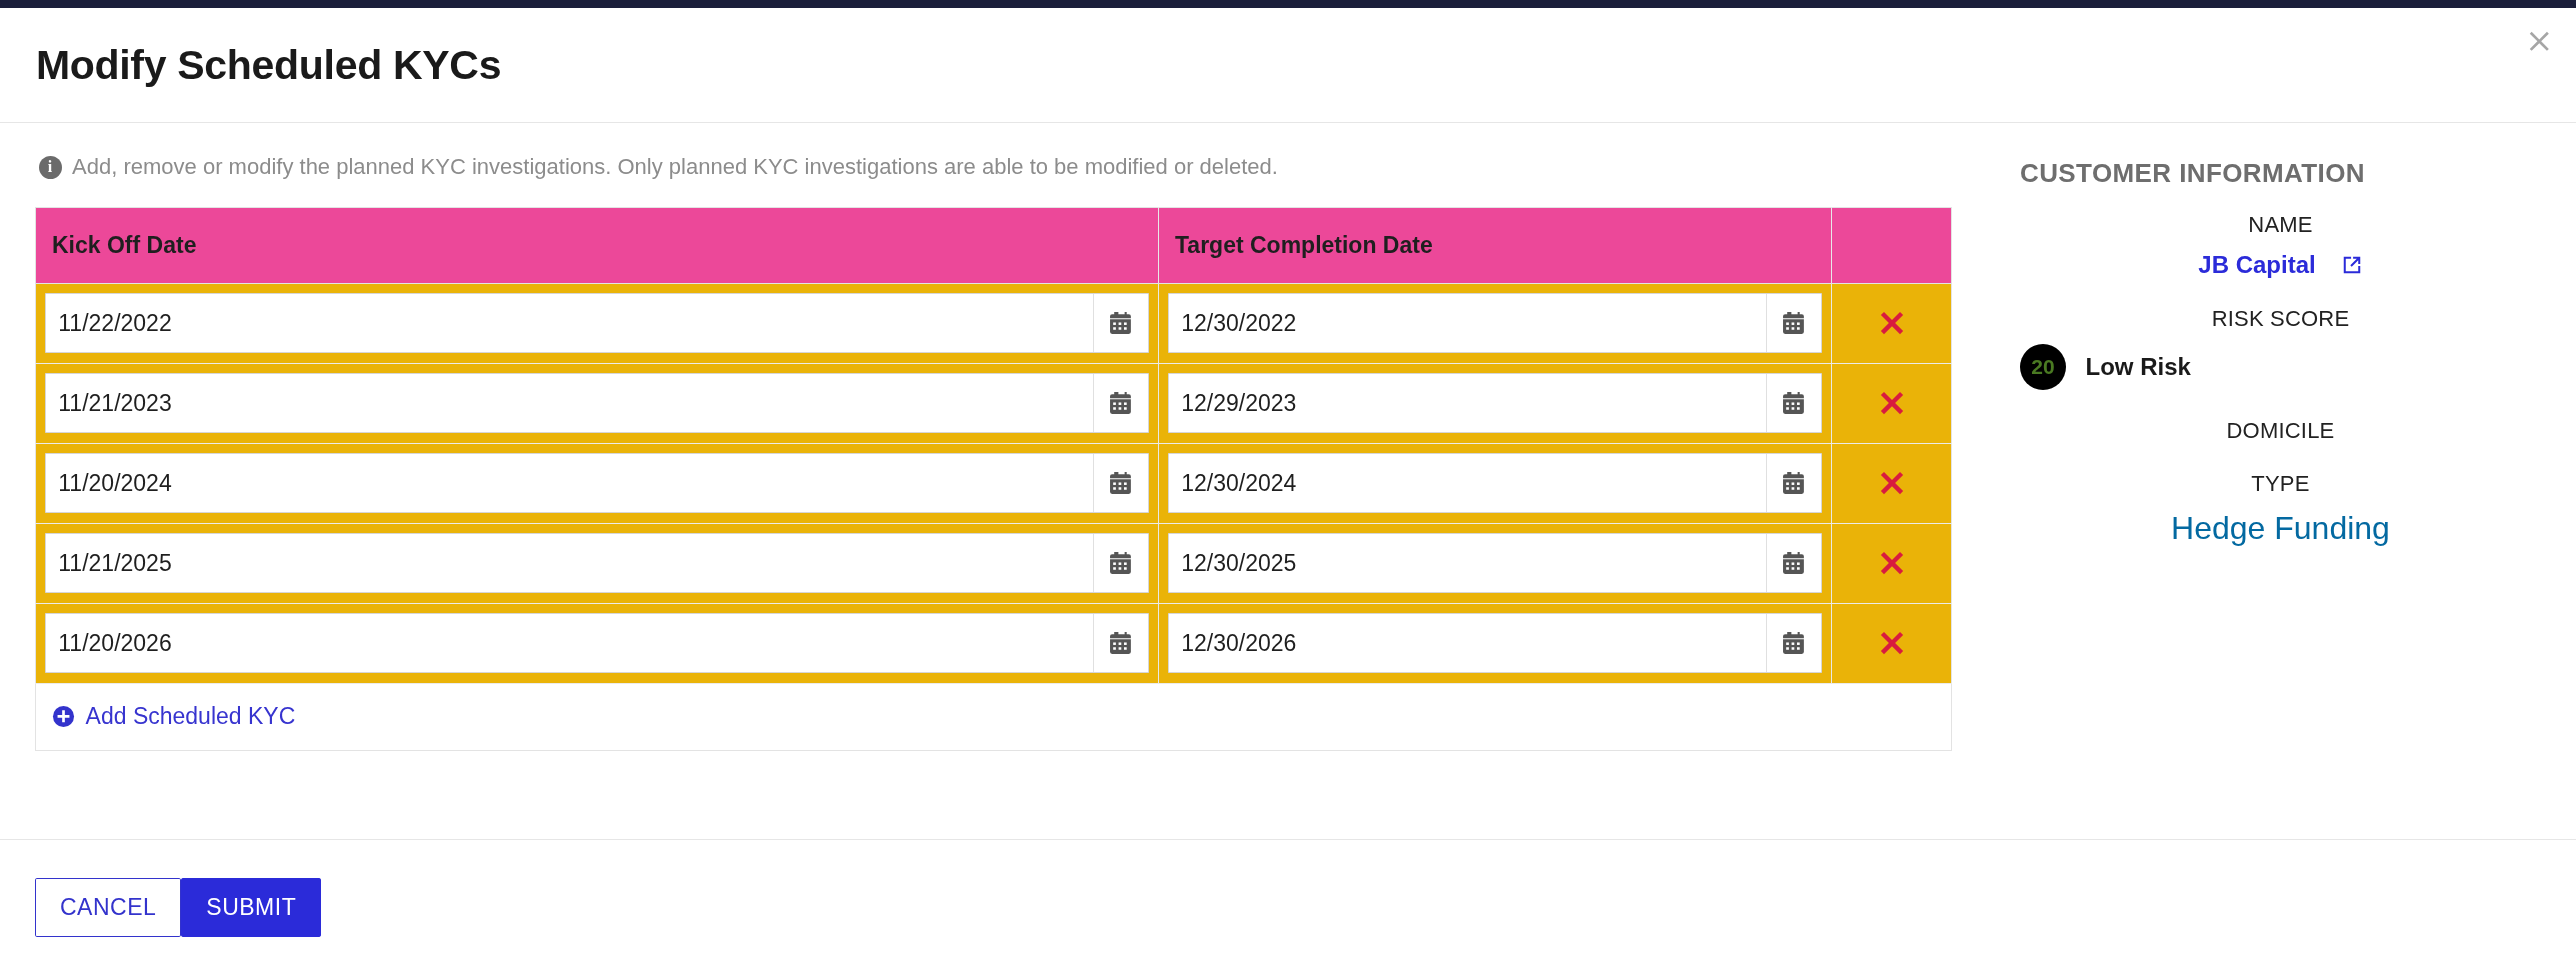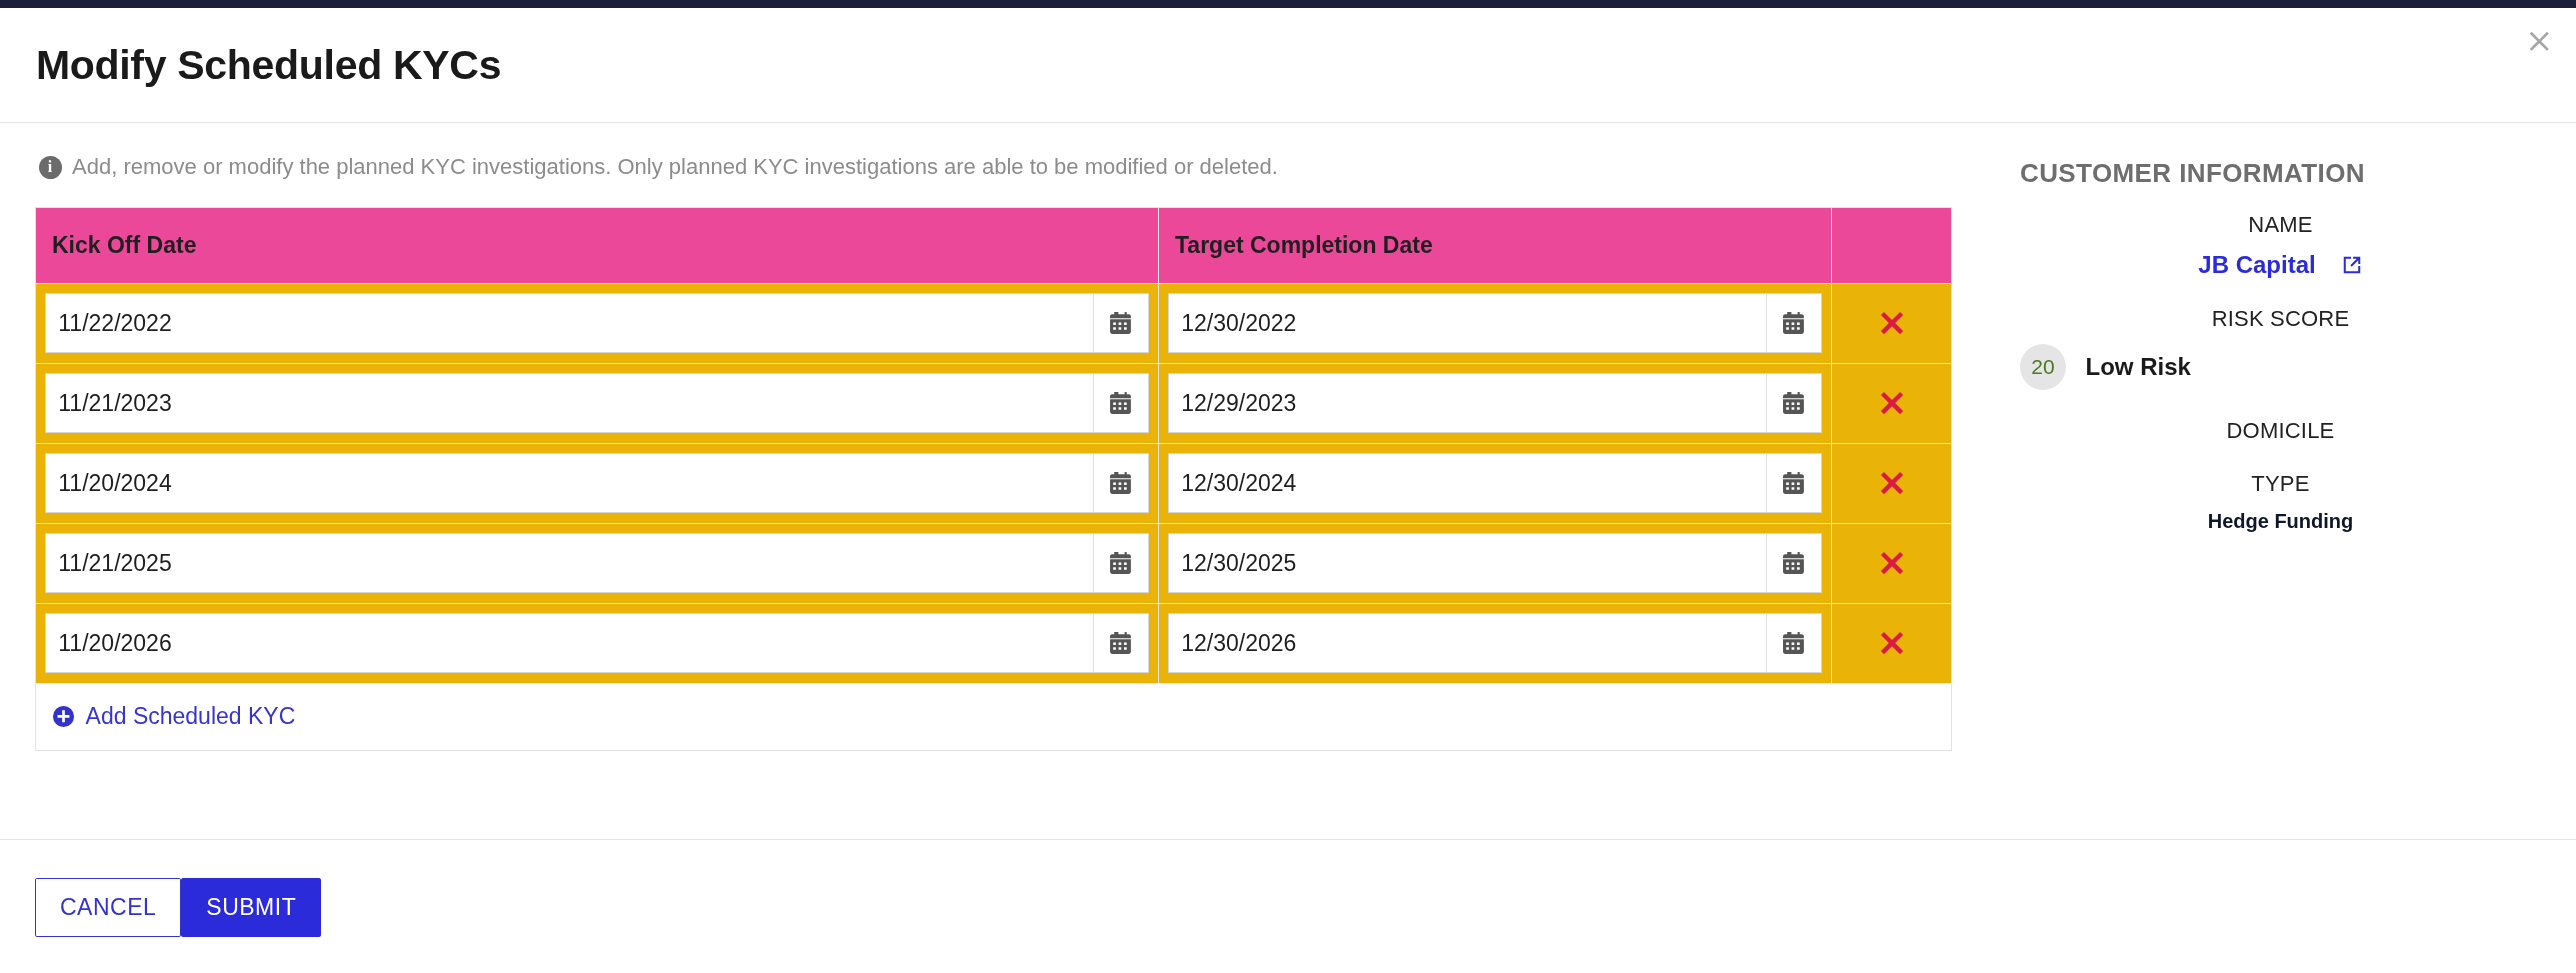--- a/index.html
+++ b/index.html
@@ -211,42 +211,43 @@
   }
   .ext-icon { display: block; }
   .badge-row {
     display: flex;
     align-items: center;
     gap: 19.5px;
   }
   .score-circle {
     width: 46px; height: 46px;
     border-radius: 50%;
-    background: #e5e5e5;
+    background: #000000;
     color: #4a7a22;
     font-size: 21px;
     display: flex; align-items: center; justify-content: center;
     flex: none;
+    font-weight: bold;
   }
   .globe-circle {
     width: 46px; height: 46px;
     border-radius: 50%;
     background: #d9d9d9;
     display: flex; align-items: center; justify-content: center;
     flex: none;
   }
   .badge-text {
     font-size: 24px;
     font-weight: 700;
     color: #1a1a1a;
   }
   .value-bold {
-    font-size: 20px;
-    font-weight: 700;
-    color: #0f172a;
+    font-size: 32px;
+    font-weight: 400;
+    color: #0369a1;
   }
 
   
   .modal-footer {
     flex: none;
     height: 135px;
     border-top: 1.8px solid #e6e6e6;
     display: flex;
     align-items: center;
     padding: 0 35px;

